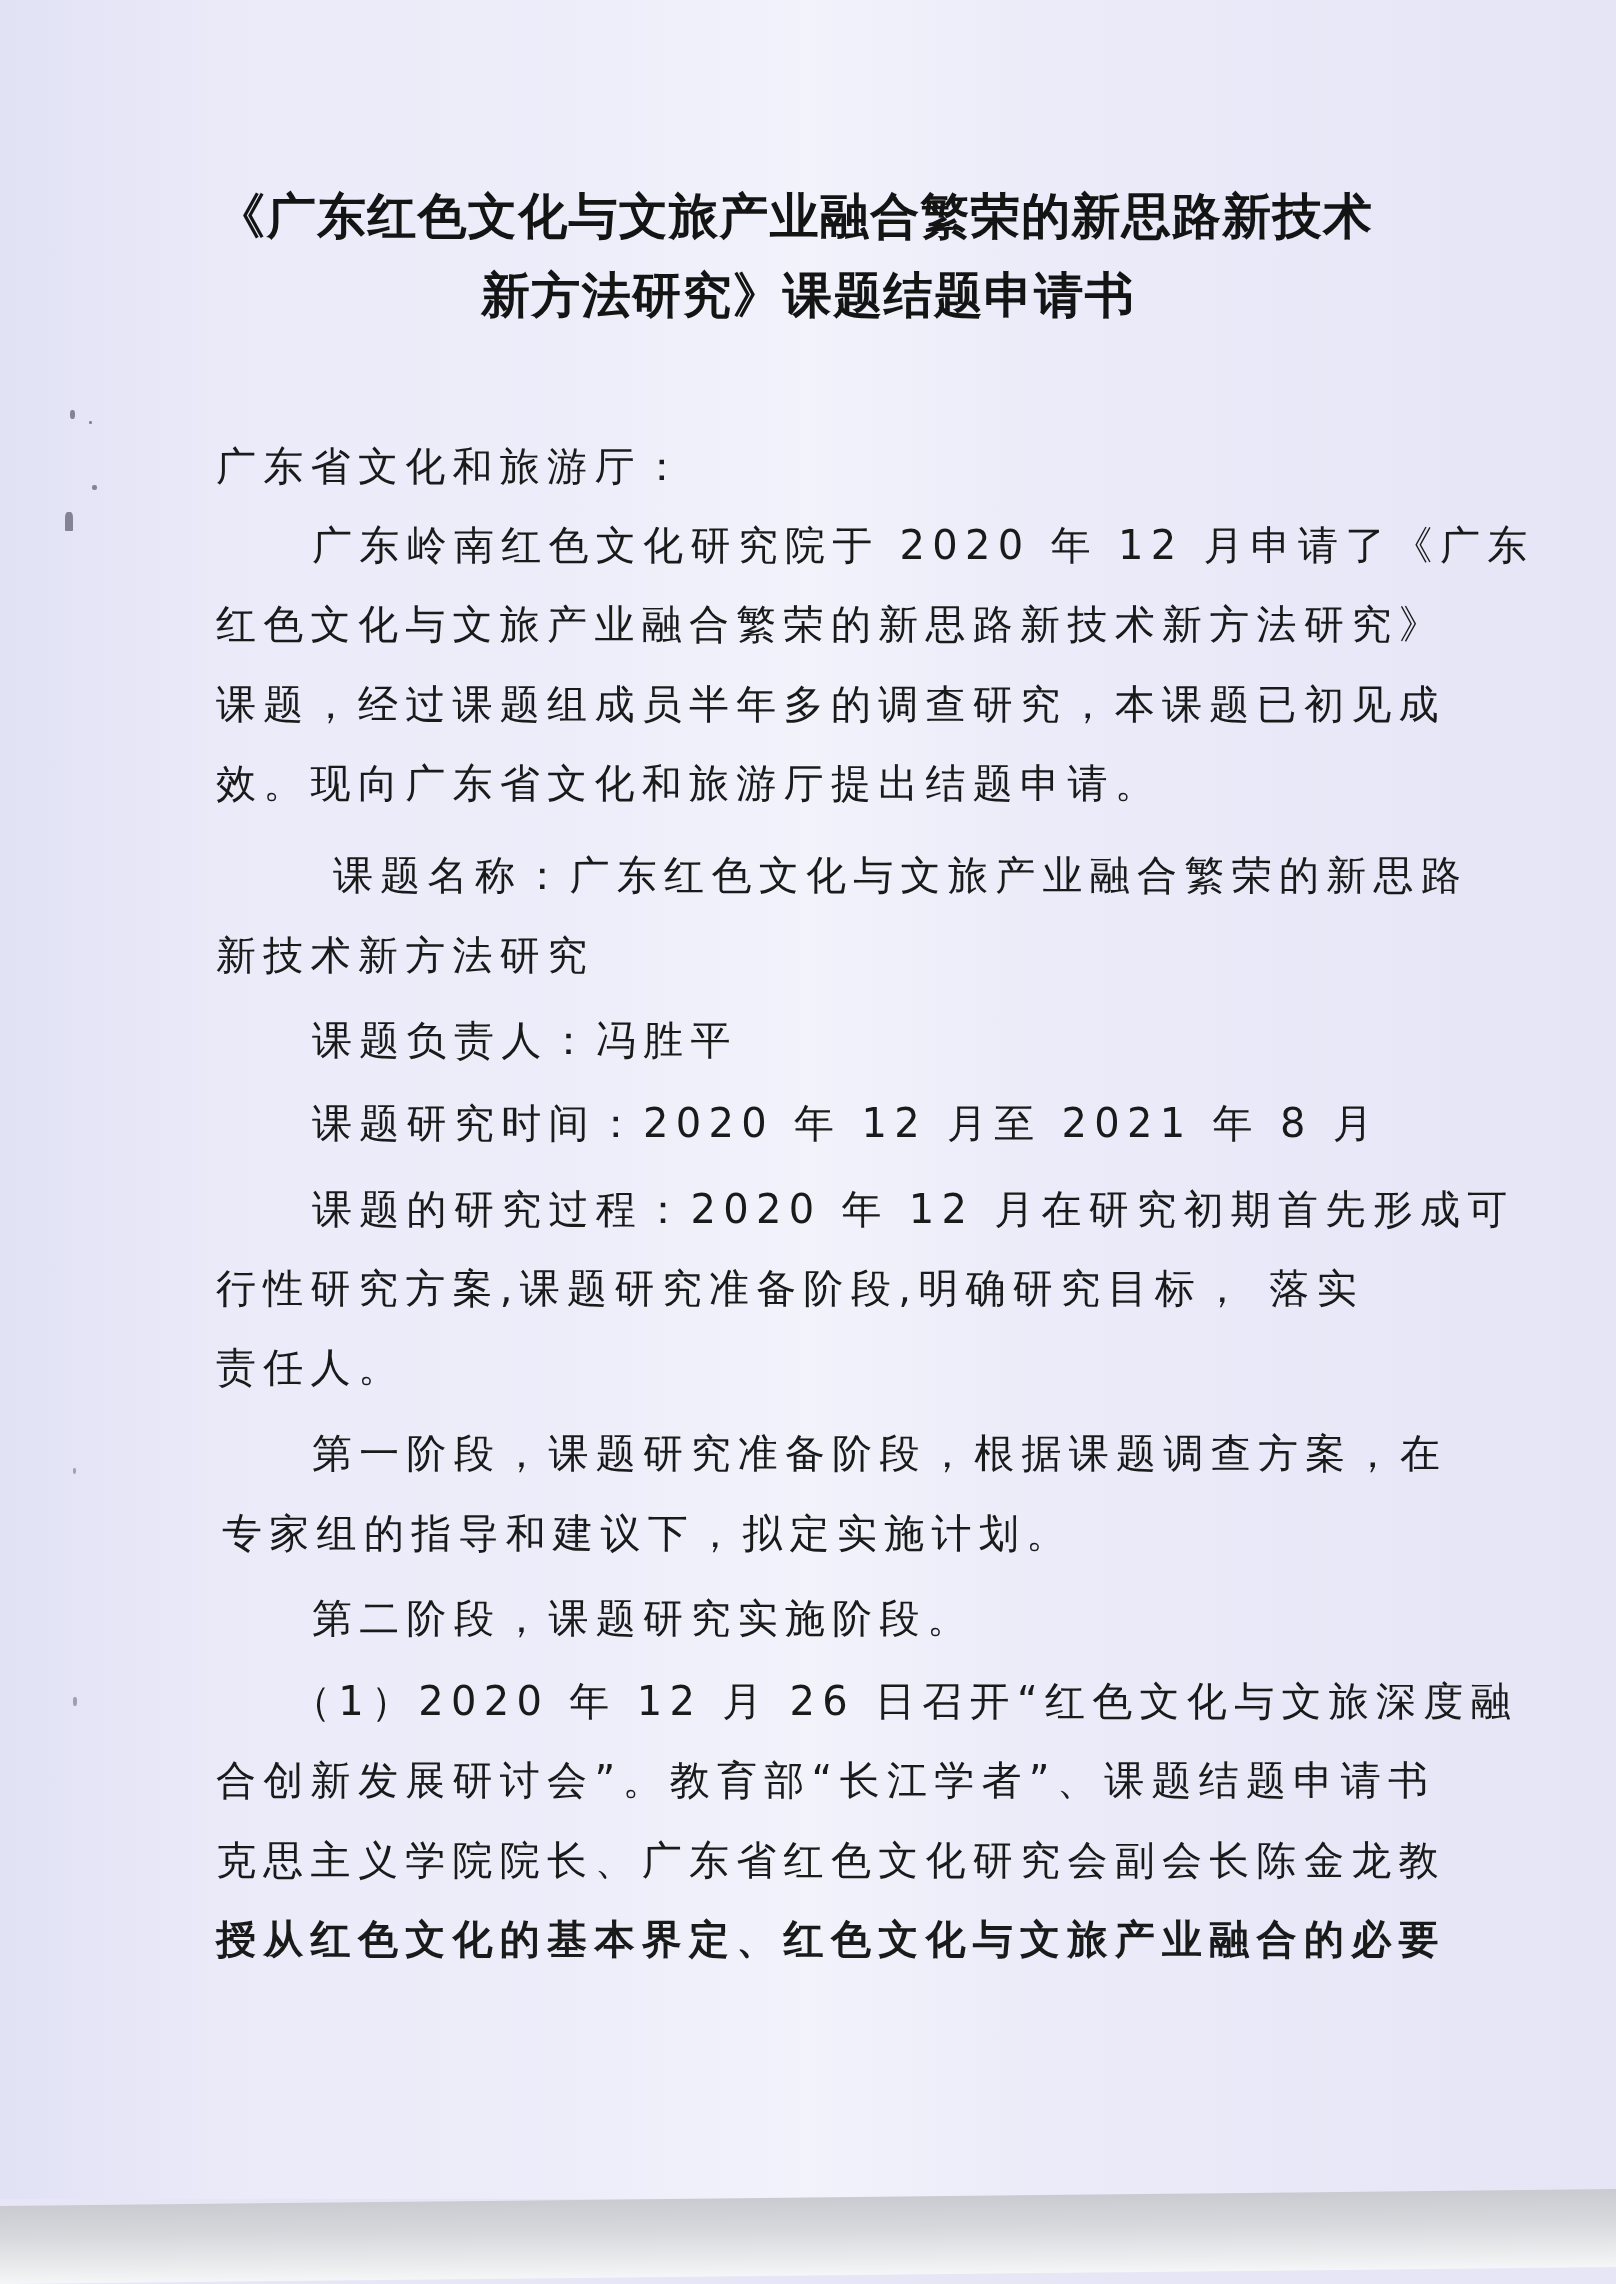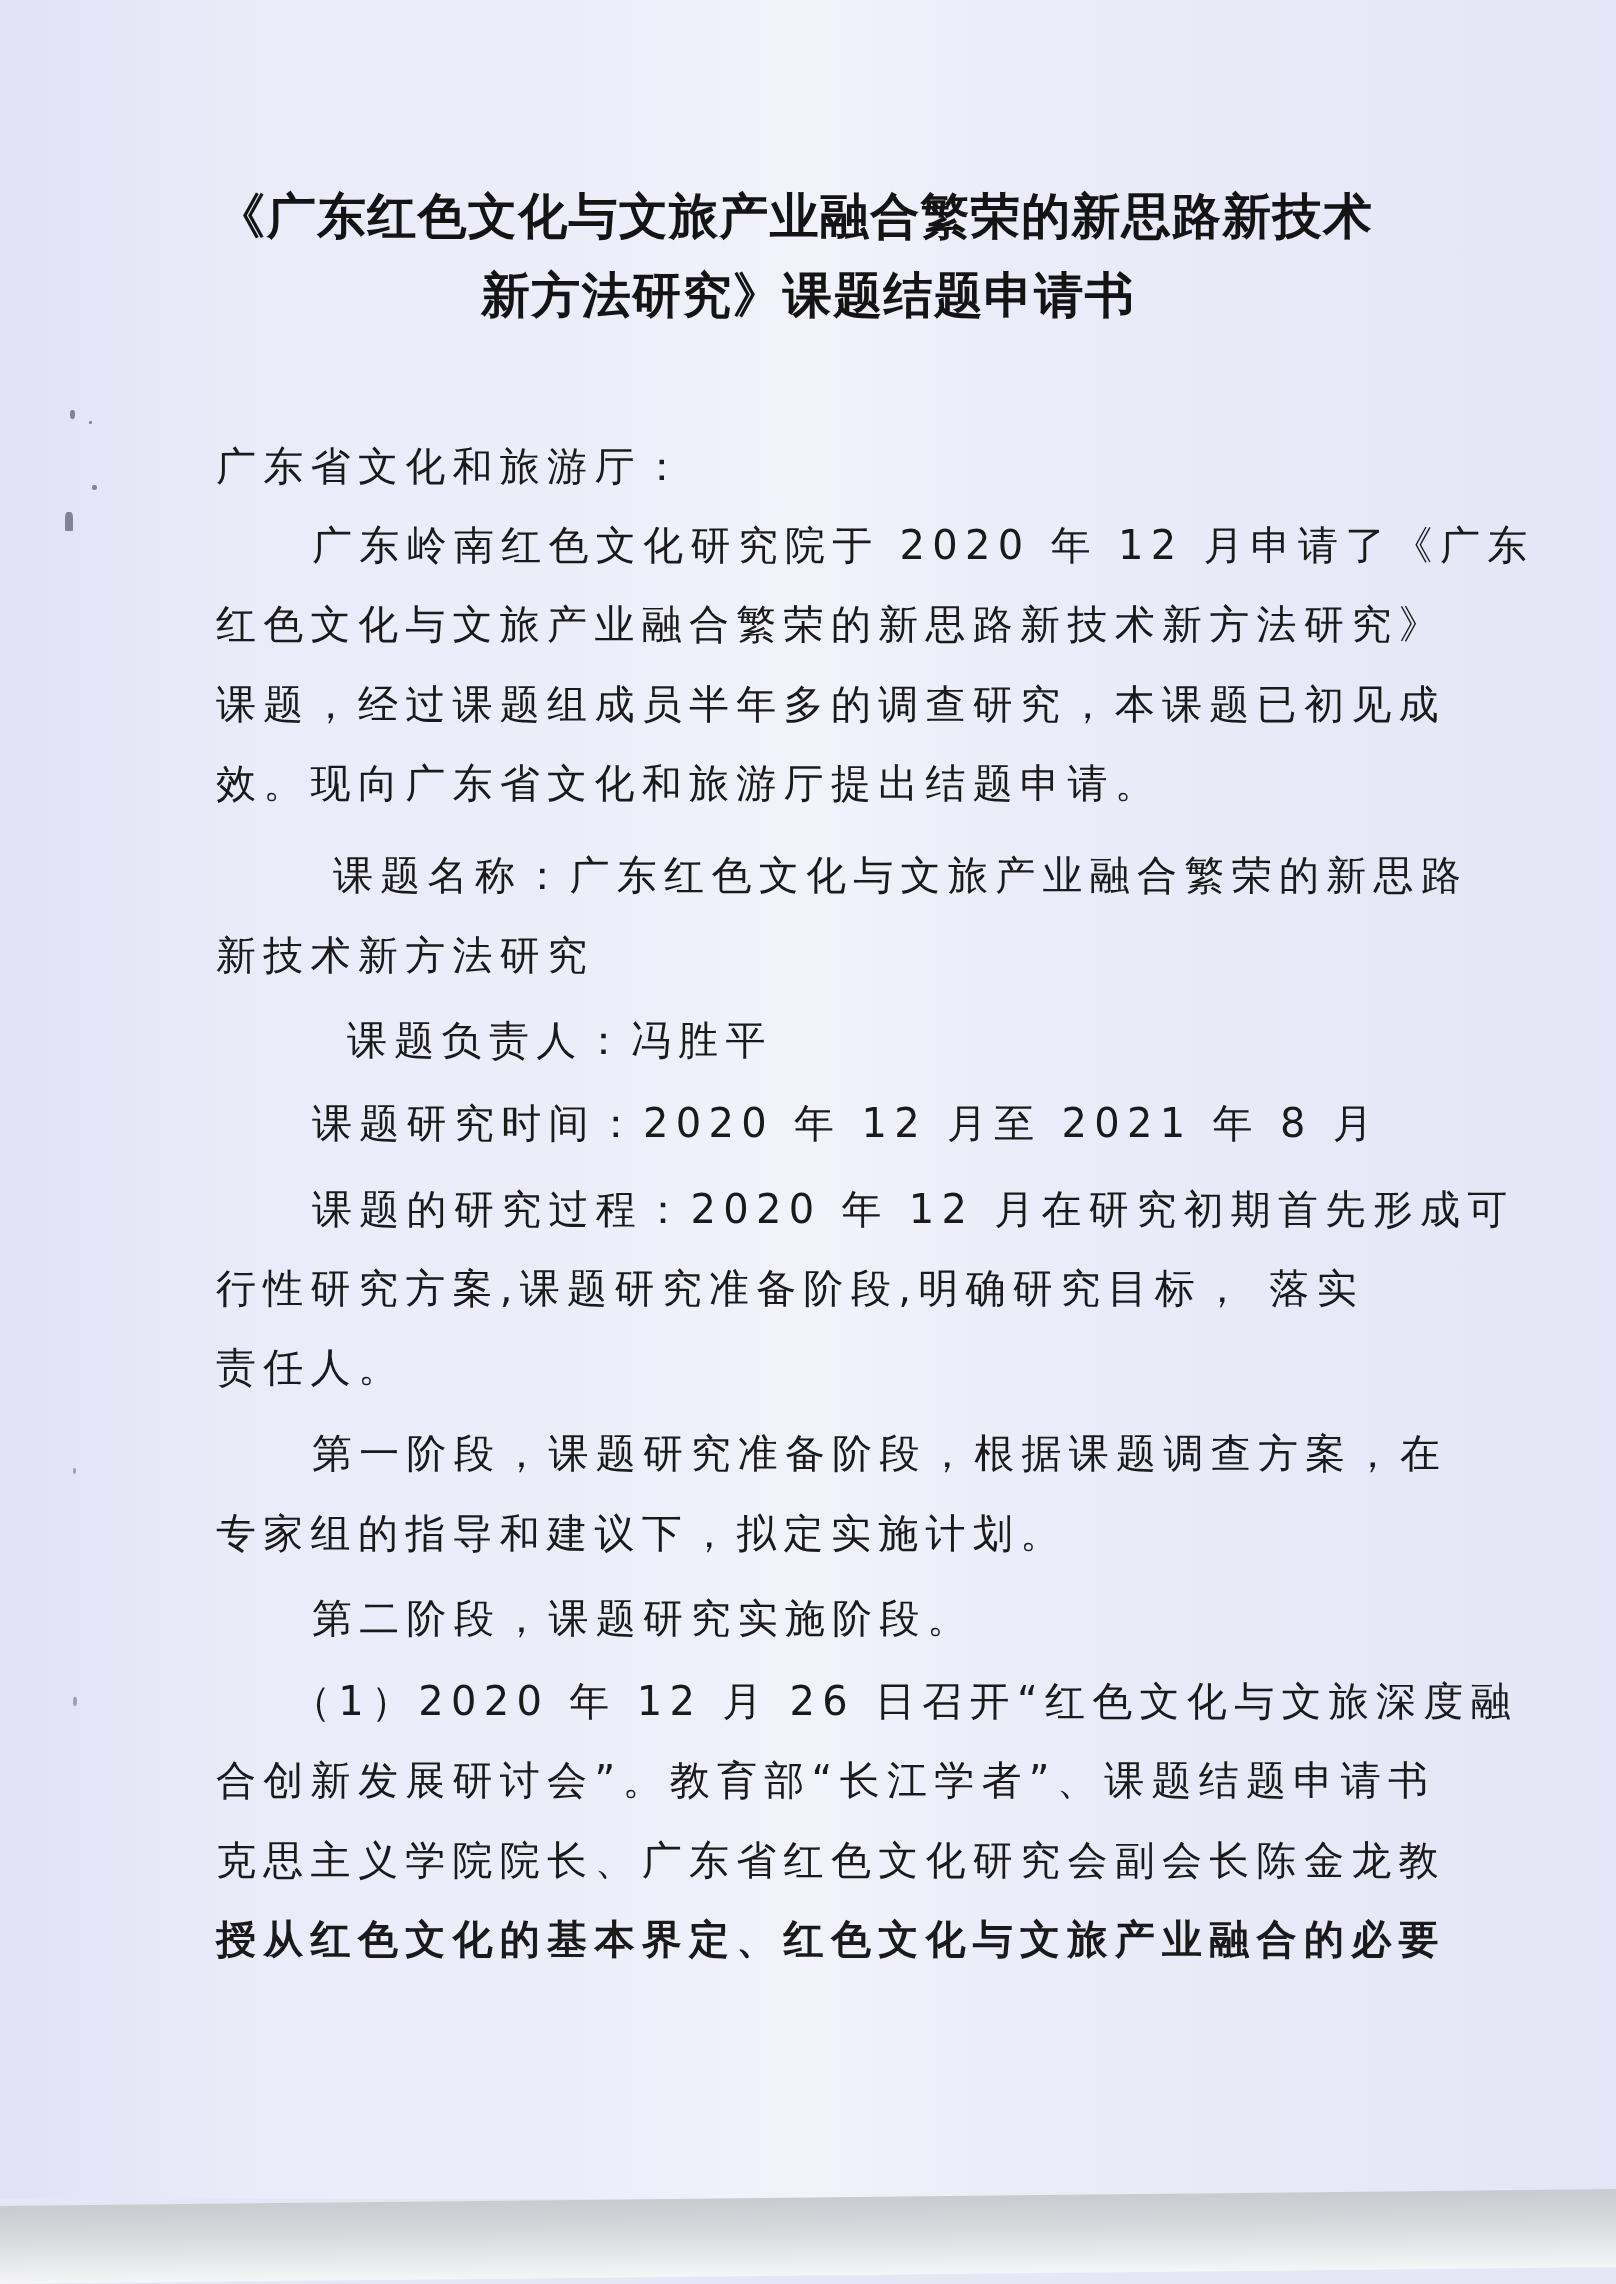--- a/index.html
+++ b/index.html
@@ -86,30 +86,30 @@
   <div class="body-text" style="top:446px;">广东省文化和旅游厅：</div>
 
   <div class="body-text indent" style="top:525px;">广东岭南红色文化研究院于 2020 年 12 月申请了《广东</div>
   <div class="body-text" style="top:604px;">红色文化与文旅产业融合繁荣的新思路新技术新方法研究》</div>
   <div class="body-text" style="top:684px;">课题，经过课题组成员半年多的调查研究，本课题已初见成</div>
   <div class="body-text" style="top:763px;">效。现向广东省文化和旅游厅提出结题申请。</div>
 
   <div class="body-text indent" style="top:855px;margin-left:21px;">课题名称：广东红色文化与文旅产业融合繁荣的新思路</div>
   <div class="body-text" style="top:935px;">新技术新方法研究</div>
 
-  <div class="body-text indent" style="top:1020px;margin-left:35px;">课题负责人：冯胜平</div>
+  <div class="body-text indent" style="top:1020px;">课题负责人：冯胜平</div>
 
   <div class="body-text indent" style="top:1103px;">课题研究时间：2020 年 12 月至 2021 年 8 月</div>
 
   <div class="body-text indent" style="top:1189px;">课题的研究过程：2020 年 12 月在研究初期首先形成可</div>
   <div class="body-text" style="top:1268px;">行性研究方案,课题研究准备阶段,明确研究目标， 落实</div>
   <div class="body-text" style="top:1347px;">责任人。</div>
 
   <div class="body-text indent" style="top:1433px;">第一阶段，课题研究准备阶段，根据课题调查方案，在</div>
-  <div class="body-text" style="top:1513px;">专家组的指导和建议下，拟定实施计划。</div>
+  <div class="body-text" style="top:1513px;margin-left:6px;">专家组的指导和建议下，拟定实施计划。</div>
 
   <div class="body-text indent" style="top:1598px;">第二阶段，课题研究实施阶段。</div>
 
   <div class="body-text" style="top:1681px;left:291px;">（1）2020 年 12 月 26 日召开“红色文化与文旅深度融</div>
   <div class="body-text" style="top:1760px;">合创新发展研讨会”。教育部“长江学者”、课题结题申请书</div>
   <div class="body-text" style="top:1840px;">克思主义学院院长、广东省红色文化研究会副会长陈金龙教</div>
   <div class="body-text" style="top:1919px;font-weight:bold;">授从红色文化的基本界定、红色文化与文旅产业融合的必要</div>
 </div>
 
 <div class="bottom-strip"></div>

